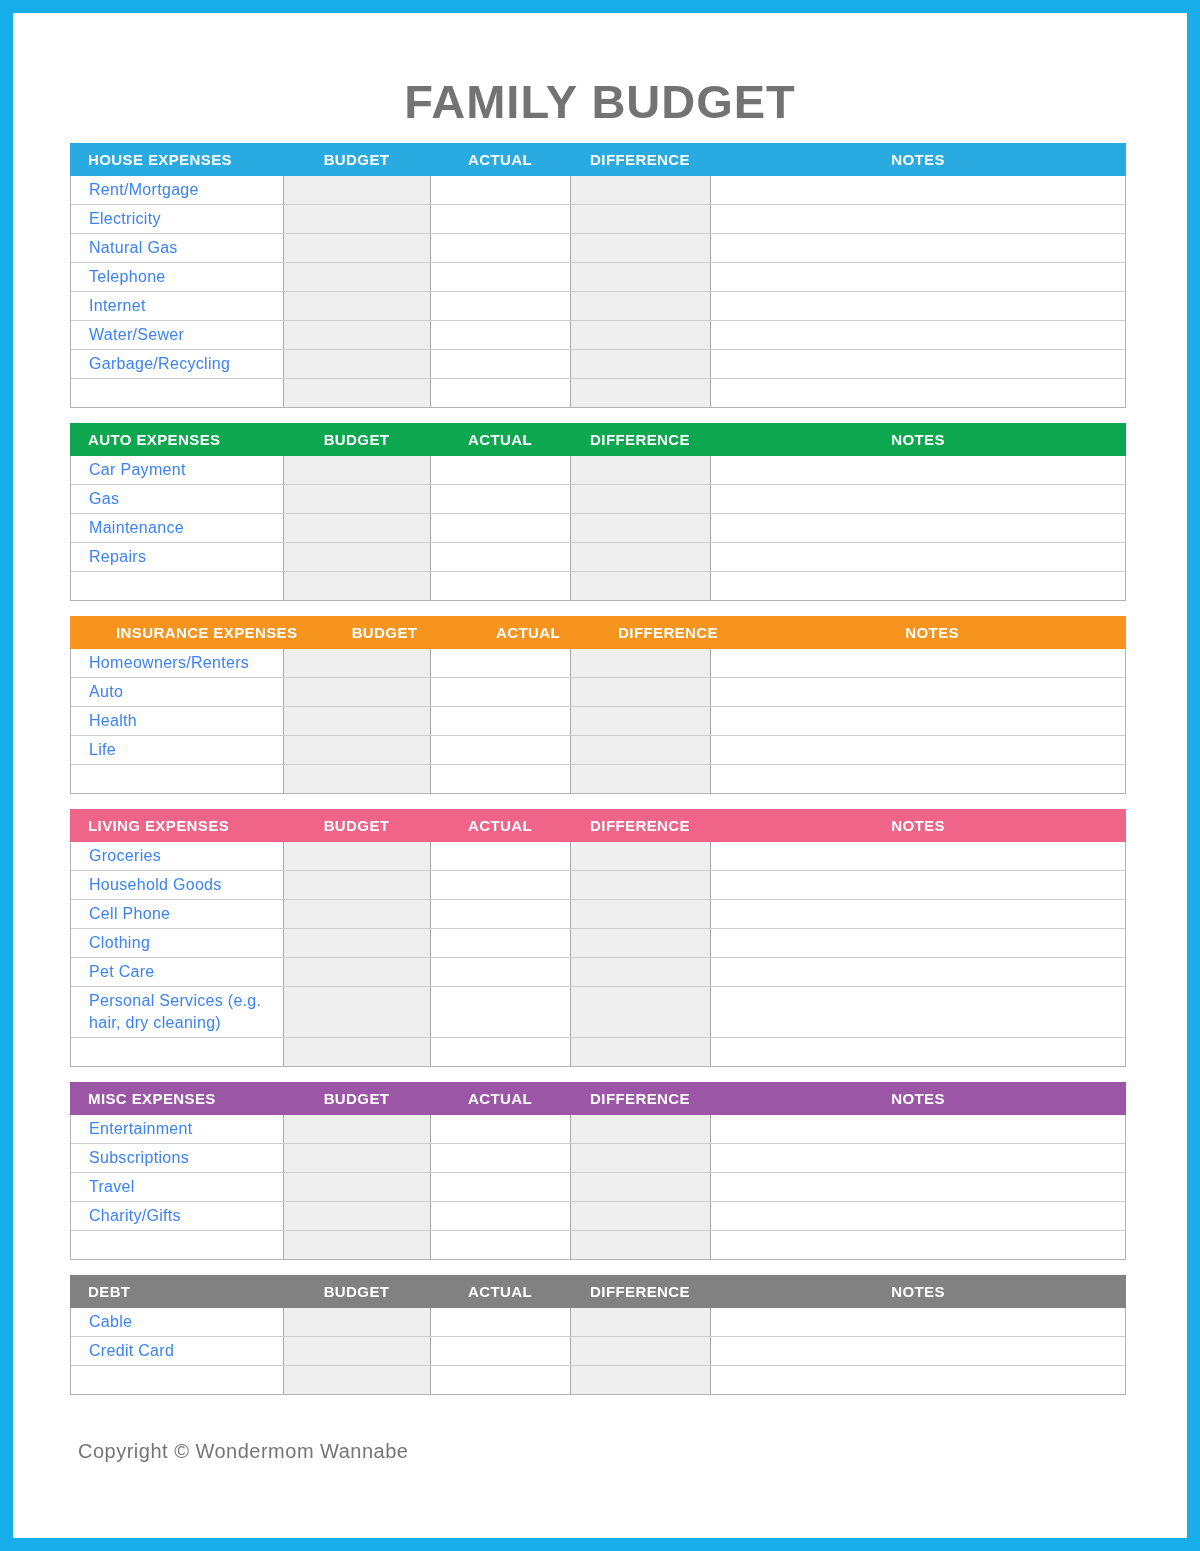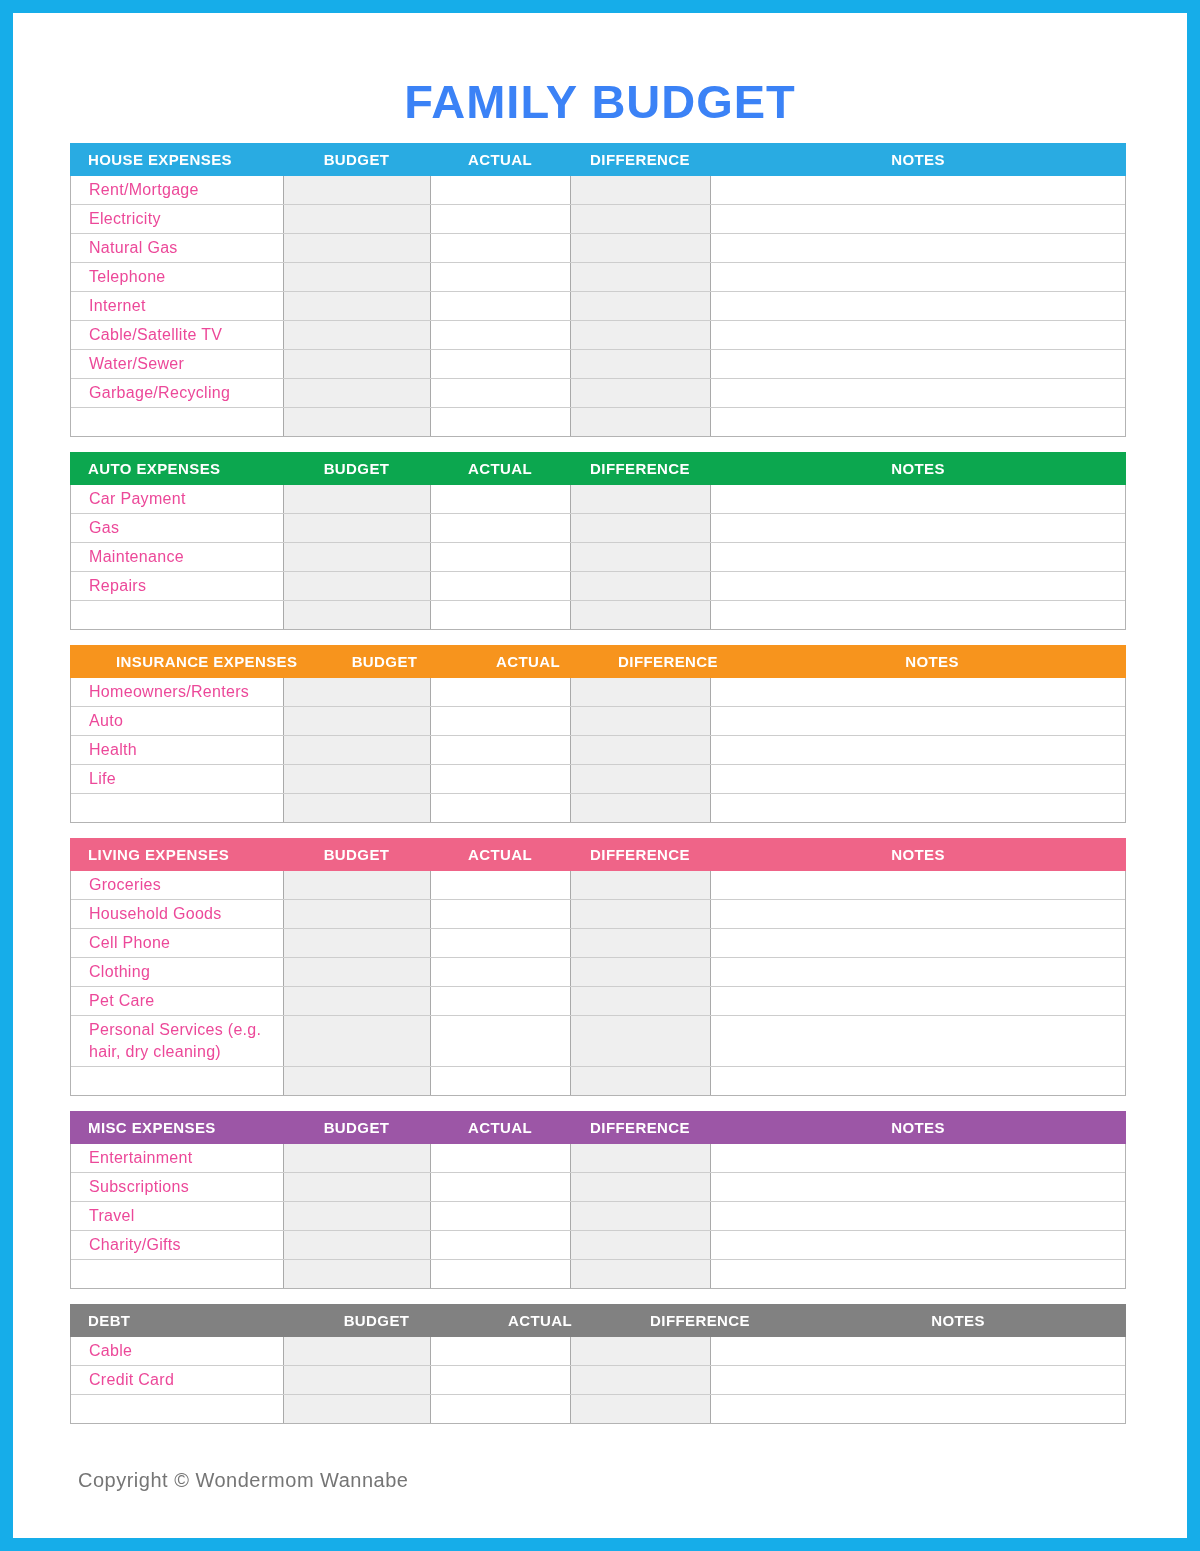--- a/index.html
+++ b/index.html
@@ -28,36 +28,36 @@
   .head .head-col { text-align:center; }
   .tbody { border:1px solid #b3b3b3; border-top:none; }
   .row {
     display:flex; min-height:28px; box-sizing:border-box;
     border-bottom:1px solid #cdcdcd; background:#ffffff;
   }
   .row:last-child { border-bottom:none; }
   .row .c-label {
     display:flex; align-items:center;
     padding:3px 12px 3px 18px;
-    color:#ec4899; font-size:16px; line-height:22px; letter-spacing:0.3px;
+    color:#3b82f6; font-size:16px; line-height:22px; letter-spacing:0.3px;
   }
   .row .c-label, .row .c-budget, .row .c-actual, .row .c-diff {
     border-right:1px solid #a9a9a9;
   }
   .shade { background:#efefef; }
   .footer {
     margin:45px 0 0 65px;
     font-size:20px; color:#757575; letter-spacing:0.5px;
   }
 </style>
 </head>
 <body>
 
 <div class="page" style="border-color: rgb(22, 173, 233);">
-  <h1 class="title" style="color: #3b82f6;">FAMILY BUDGET</h1>
+  <h1 class="title" style="color: #737373;">FAMILY BUDGET</h1>
 
   <div id="sections-host">
   <section class="section">
     <div class="head" style="background: rgb(41, 171, 226);">
       <div class="cell c-label">HOUSE EXPENSES</div>
       <div class="cell c-budget head-col">BUDGET</div>
       <div class="cell c-actual head-col">ACTUAL</div>
       <div class="cell c-diff head-col">DIFFERENCE</div>
       <div class="cell c-notes head-col">NOTES</div>
     </div>
@@ -91,27 +91,20 @@
             <div class="cell c-notes"></div>
           </div>
           <div class="row">
             <div class="cell c-label">Internet</div>
             <div class="cell c-budget shade"></div>
             <div class="cell c-actual"></div>
             <div class="cell c-diff shade"></div>
             <div class="cell c-notes"></div>
           </div>
           <div class="row">
-            <div class="cell c-label">Cable/Satellite TV</div>
-            <div class="cell c-budget shade"></div>
-            <div class="cell c-actual"></div>
-            <div class="cell c-diff shade"></div>
-            <div class="cell c-notes"></div>
-          </div>
-          <div class="row">
             <div class="cell c-label">Water/Sewer</div>
             <div class="cell c-budget shade"></div>
             <div class="cell c-actual"></div>
             <div class="cell c-diff shade"></div>
             <div class="cell c-notes"></div>
           </div>
           <div class="row">
             <div class="cell c-label">Garbage/Recycling</div>
             <div class="cell c-budget shade"></div>
             <div class="cell c-actual"></div>
@@ -324,21 +317,21 @@
             <div class="cell c-label"></div>
             <div class="cell c-budget shade"></div>
             <div class="cell c-actual"></div>
             <div class="cell c-diff shade"></div>
             <div class="cell c-notes"></div>
           </div>
         </div>
   </section>
 
   <section class="section">
-    <div class="head" style="background: rgb(129, 129, 129); gap: 20px;">
+    <div class="head" style="background: rgb(129, 129, 129);">
       <div class="cell c-label">DEBT</div>
       <div class="cell c-budget head-col">BUDGET</div>
       <div class="cell c-actual head-col">ACTUAL</div>
       <div class="cell c-diff head-col">DIFFERENCE</div>
       <div class="cell c-notes head-col">NOTES</div>
     </div>
     <div class="tbody">
           <div class="row">
             <div class="cell c-label">Cable</div>
             <div class="cell c-budget shade"></div>

